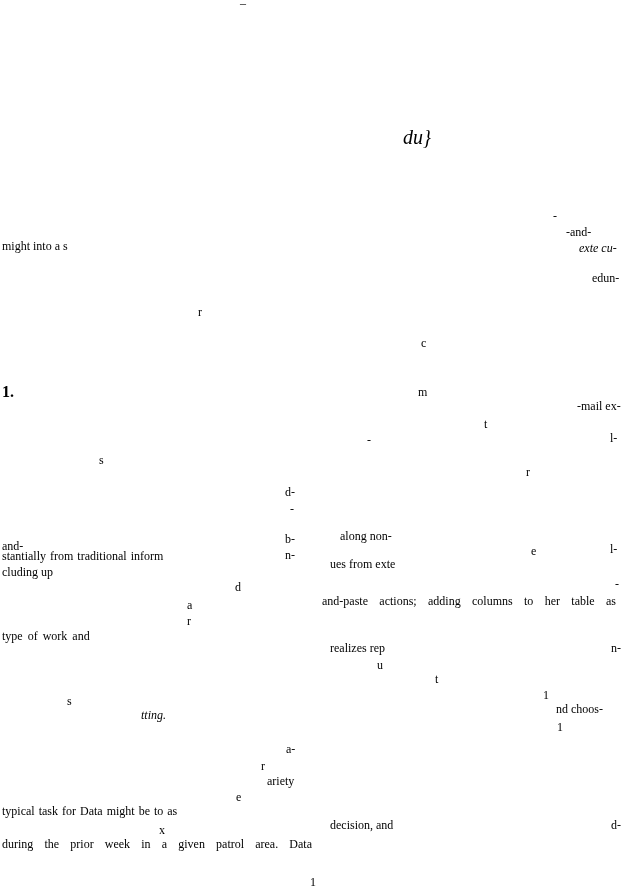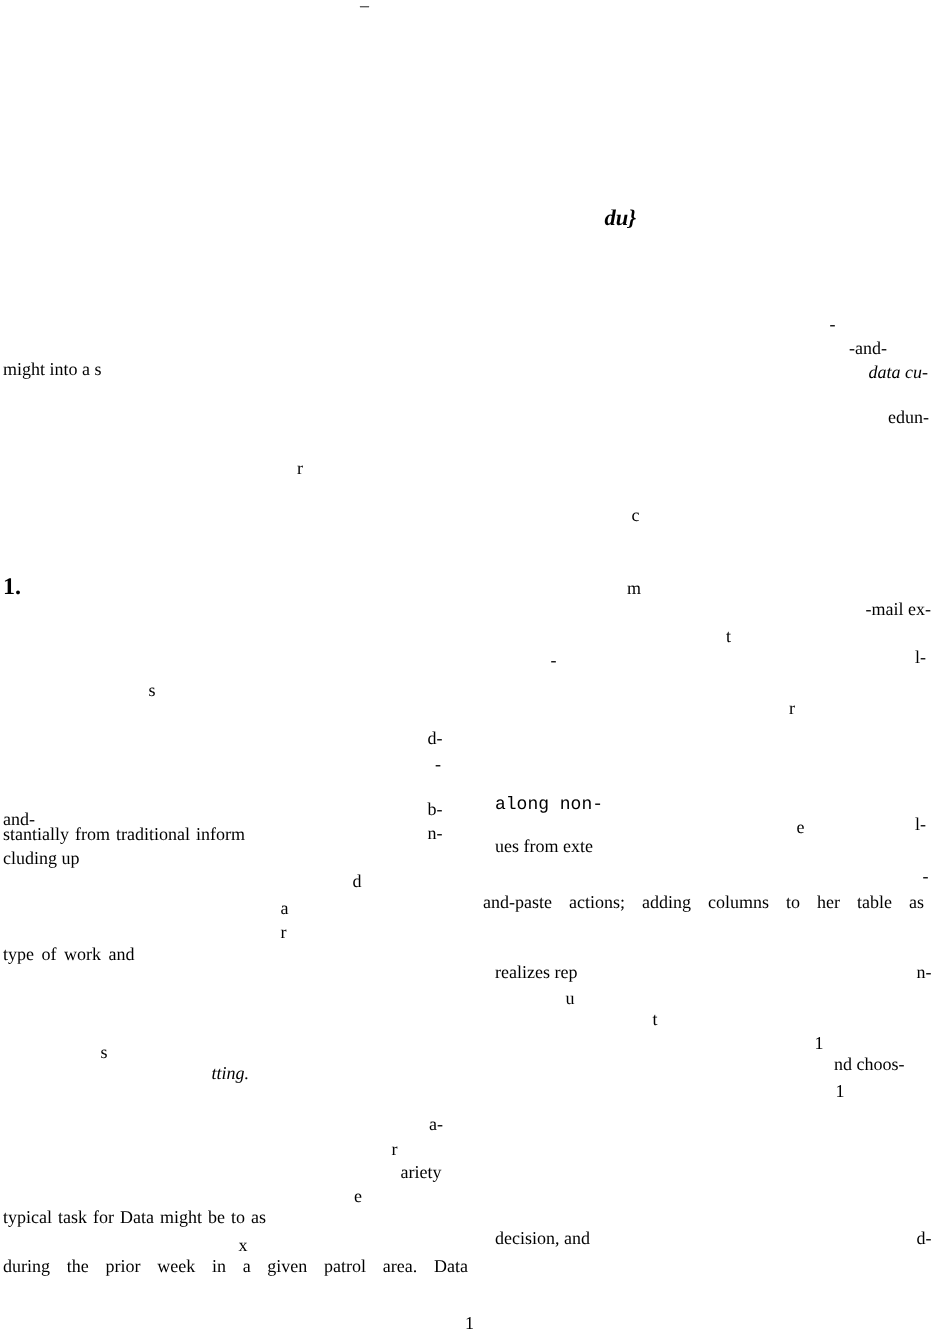--- a/index.html
+++ b/index.html
@@ -39,41 +39,41 @@
     font-size: 12px;
     color: #000000;
   }
 </style>
 </head>
 <body>
 
 <div class="paper-page">
   <div id="fragments-layer">
       <span class="frag" style="left: 240px; top: -3px;">–</span>
-      <span class="frag italic" style="left: 403px; top: 138px; font-size: 15px; font-weight: bold;">du}</span>
+      <span class="frag italic" style="left: 403px; top: 126px; font-size: 20px;">du}</span>
       <span class="frag" style="left: 553px; top: 210px;">-</span>
       <span class="frag" style="left: 566px; top: 226px; text-align: right;">-and-</span>
-      <span class="frag italic" style="left: 579px; top: 242px;">data cu-</span>
+      <span class="frag italic" style="left: 579px; top: 242px;">exte cu-</span>
       <span class="frag" style="left: 592px; top: 272px;">edun-</span>
       <span class="frag" style="left: 2px; top: 240px;">might into a s</span>
       <span class="frag" style="left: 198px; top: 306px;">r</span>
       <span class="frag" style="left: 421px; top: 337px;">c</span>
       <span class="frag bold" style="left: 2px; top: 383px; font-size: 16px;">1.</span>
       <span class="frag" style="left: 418px; top: 386px;">m</span>
       <span class="frag" style="left: 577px; top: 400px;">-mail ex-</span>
       <span class="frag" style="left: 484px; top: 418px;">t</span>
       <span class="frag" style="left: 367px; top: 434px;">-</span>
       <span class="frag" style="left: 610px; top: 432px;">l-</span>
       <span class="frag" style="left: 99px; top: 454px;">s</span>
       <span class="frag" style="left: 526px; top: 466px;">r</span>
       <span class="frag" style="left: 285px; top: 486px;">d-</span>
       <span class="frag" style="left: 290px; top: 503px;">-</span>
       <span class="frag" style="left: 2px; top: 516px; margin-top: 24px;">and-</span>
       <span class="frag" style="left: 285px; top: 533px;">b-</span>
-      <span class="frag" style="left: 330px; top: 530px; font-family: Liberation Mono, monospace;">along non-</span>
+      <span class="frag" style="left: 340px; top: 530px;">along non-</span>
       <span class="frag" style="left: 285px; top: 549px;">n-</span>
       <span class="frag" style="left: 2px; top: 550px; word-spacing: 1px;">stantially from traditional inform</span>
       <span class="frag" style="left: 531px; top: 545px;">e</span>
       <span class="frag" style="left: 610px; top: 543px;">l-</span>
       <span class="frag" style="left: 2px; top: 566px;">cluding up</span>
       <span class="frag" style="left: 330px; top: 558px;">ues from exte</span>
       <span class="frag" style="left: 235px; top: 581px;">d</span>
       <span class="frag" style="left: 615px; top: 578px;">-</span>
       <span class="frag" style="left: 187px; top: 599px;">a</span>
       <span class="frag justify" style="left: 322px; top: 595px; width: 294px;">and-paste actions; adding columns to her table as</span>

